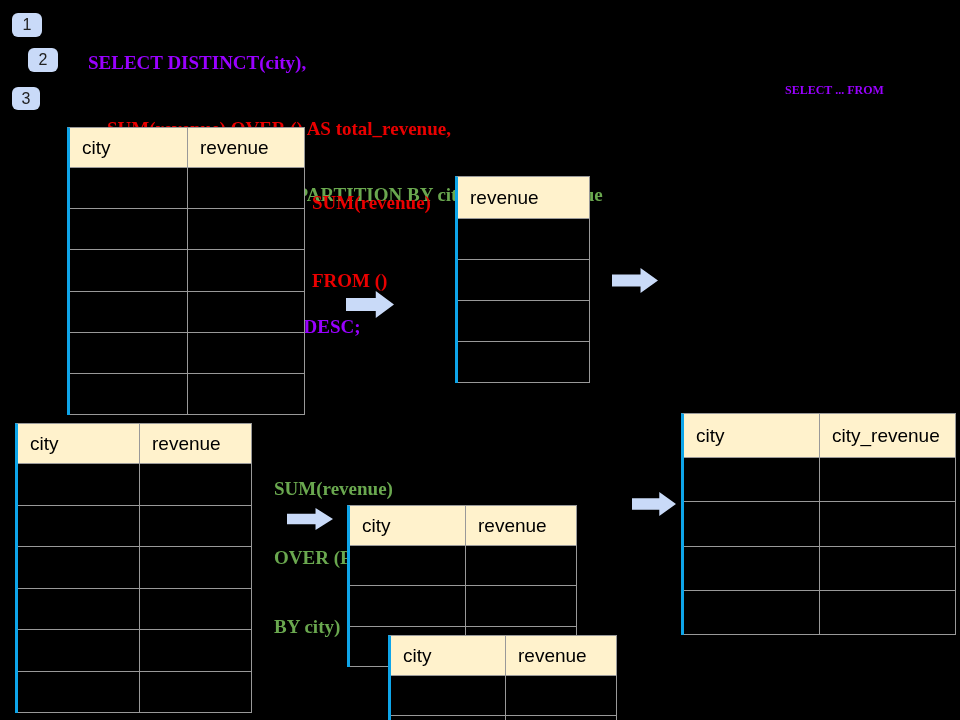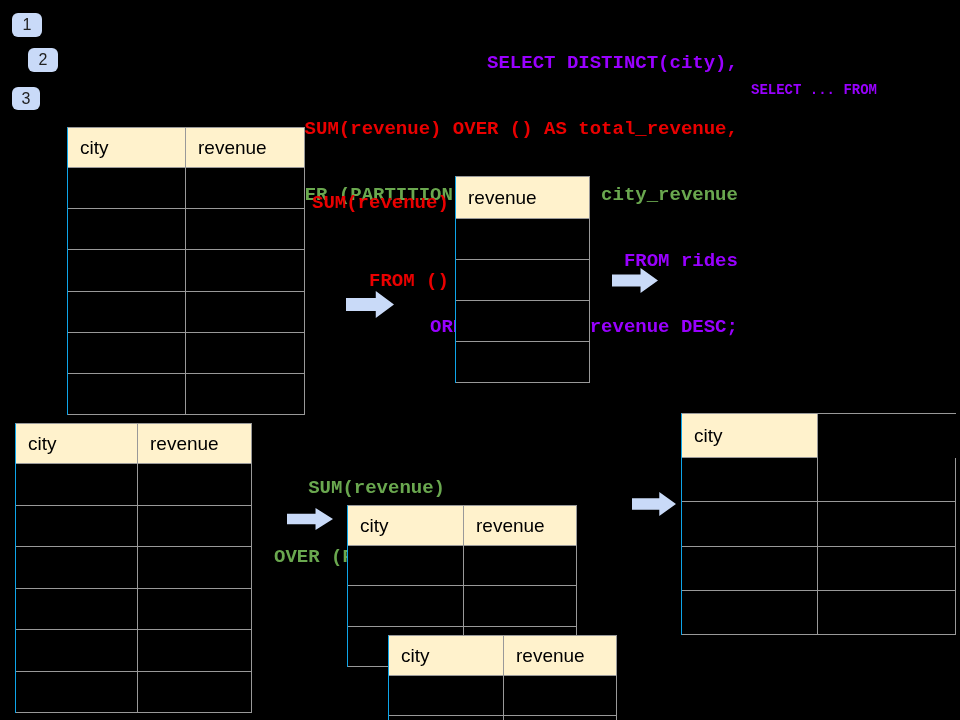--- a/index.html
+++ b/index.html
@@ -1,32 +1,32 @@
 <!DOCTYPE html>
 <html><head>
 <meta charset="utf-8">
 <style>
   html,body{margin:0;padding:0;background:#000;}
   .stage{position:relative;width:960px;height:720px;background:#000;overflow:hidden;
          font-family:"Liberation Sans",sans-serif;}
   
-  .mono{font-family:Liberation Mono, monospace;font-weight:bold;white-space:pre;text-align:right;}
+  .mono{font-family:Liberation Serif, serif;font-weight:bold;white-space:pre;}
   .code-block{position:absolute;left:88px;top:8px;font-size:19px;line-height:22px;}
-  .side-note{position:absolute;left:751px;top:33px;font-size:14px;line-height:23px;}
+  .side-note{position:absolute;left:785px;top:33px;font-size:12px;line-height:23px;}
   .label-total{position:absolute;left:312px;top:138px;font-size:19px;line-height:26px;}
   .label-partition{position:absolute;left:274px;top:431px;font-size:19px;line-height:23px;}
   .c-purple{color:#9900ff;}
   .c-red{color:#ea0000;}
   .c-green{color:#6aa84f;}
   
   .badge{position:absolute;background:#c9daf8;border-radius:6px;color:#222;
          font-size:16px;display:flex;align-items:center;justify-content:center;}
   
   .tbl{position:absolute;display:flex;flex-direction:column;background:#000;
-       border-left:1px solid #0ea5e9;border-top:1px solid #999;box-sizing:border-box;}
+       border-left:3px solid #0ea5e9;border-top:1px solid #999;box-sizing:border-box;}
   .tr{display:grid;}
   .thead{flex:0 0 auto;}
   .tbody-row{flex:1 1 0;}
   .th{background:#fff2cc;border-right:1px solid #999;border-bottom:1px solid #999;
       color:#000;font-size:19px;display:flex;align-items:center;padding-left:12px;
       box-sizing:border-box;overflow:hidden;}
   .td{background:#000;border-right:1px solid #999;border-bottom:1px solid #999;box-sizing:border-box;}
   
   .arrow{position:absolute;background:#c9daf8;
          clip-path:polygon(0 26%,62% 26%,62% 0,100% 50%,62% 100%,62% 74%,0 74%);}
@@ -173,20 +173,21 @@
       </div>
       <div class="tr tbody-row" style="grid-template-columns: 115px 1fr;">
         <div class="td"></div>
         <div class="td"></div>
       </div>
     </div>
 
   <div class="tbl" style="left:681px;top:413px;width:275px;height:222px;">
     <div class="tr thead" style="grid-template-columns: 136px 1fr; height: 44px;">
       <div class="th">city</div>
+      <div class="th">city_revenue</div>
     </div>
   <div class="tr tbody-row" style="grid-template-columns: 136px 1fr;">
         <div class="td"></div>
         <div class="td"></div>
       </div>
       <div class="tr tbody-row" style="grid-template-columns: 136px 1fr;">
         <div class="td"></div>
         <div class="td"></div>
       </div>
       <div class="tr tbody-row" style="grid-template-columns: 136px 1fr;">

